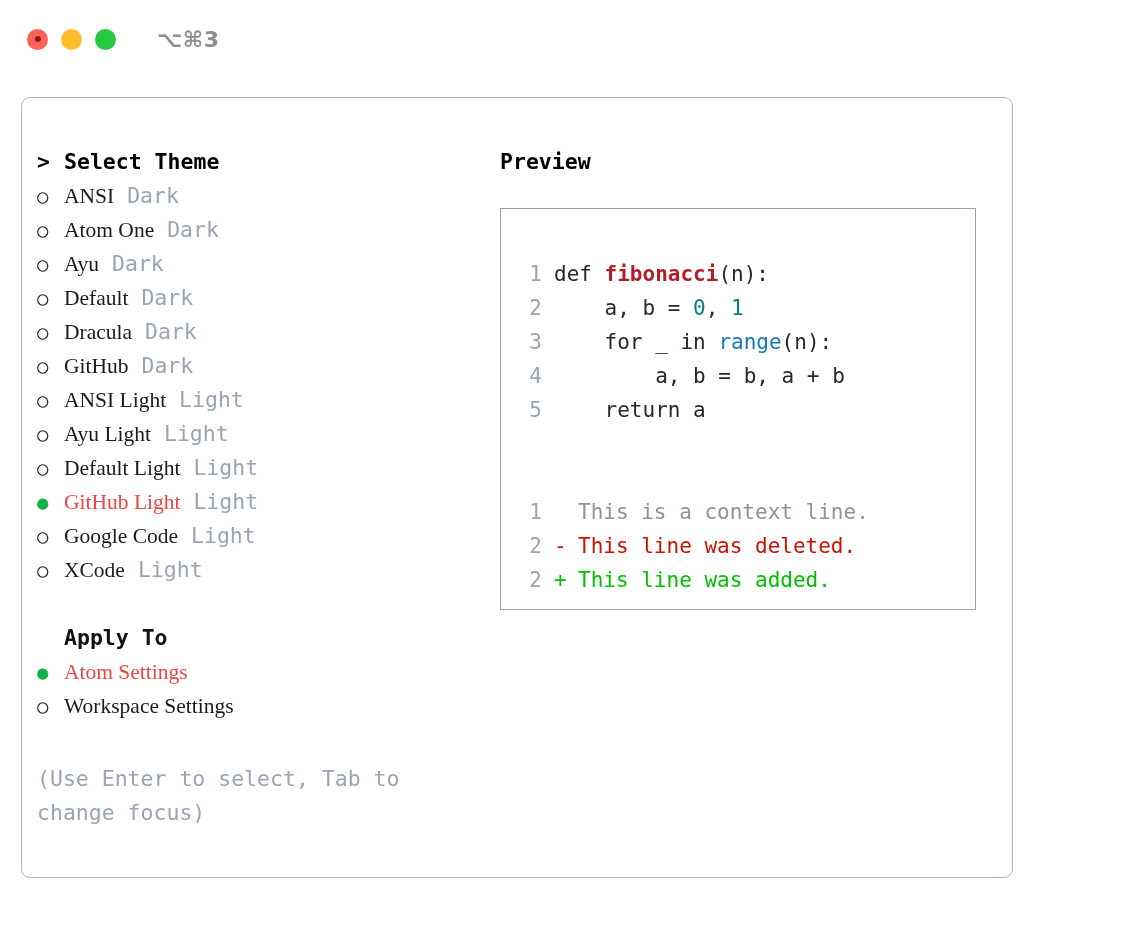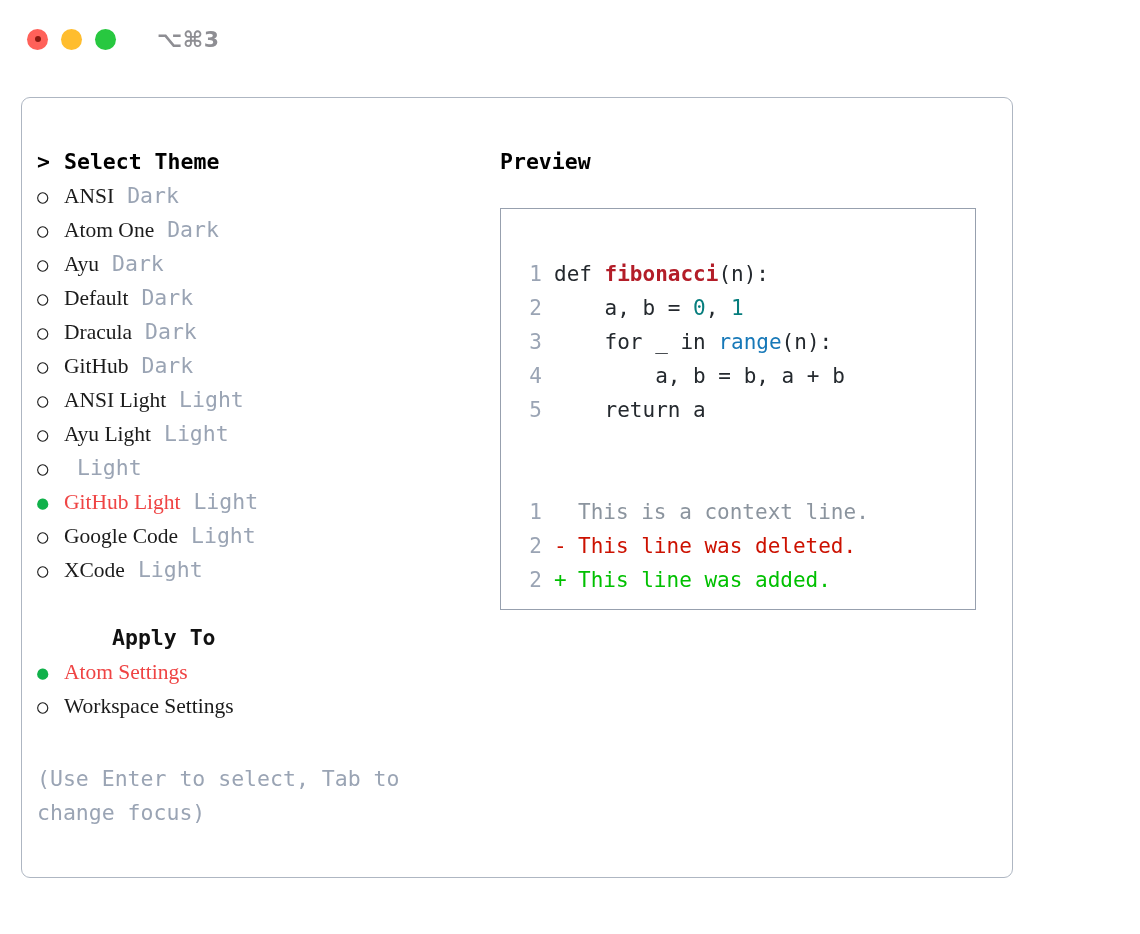--- a/index.html
+++ b/index.html
@@ -123,21 +123,20 @@
   .bullet-empty { color: #1b1b1b; font-size: 19px; }
   .bullet-full  { color: #11b14b; font-size: 19px; }
 
   .label-name { color: #1b1b1b; font-family: Liberation Serif, serif; }
   .label-name.selected { color: #ef4444; }
   .label-suffix { color: #9aa4b4; }
 
   .apply-heading {
     font-weight: 700;
     color: #111111;
-    gap: 48px;
   }
 
   #hint {
     position: absolute;
     left: 15px;
     top: 664px;
     width: 420px;
     font-size: 21.5px;
     line-height: 34px;
     color: #9aa4b4;
@@ -271,20 +270,21 @@
           <span class="label-name">ANSI Light</span>
           <span class="label-suffix">&nbsp;<span>Light</span></span>
         </div>
         <div class="line">
           <span class="prefix bullet-empty">○</span>
           <span class="label-name">Ayu Light</span>
           <span class="label-suffix">&nbsp;<span>Light</span></span>
         </div>
         <div class="line">
           <span class="prefix bullet-empty">○</span>
+          <span class="label-name">Default Light</span>
           <span class="label-suffix">&nbsp;<span>Light</span></span>
         </div>
         <div class="line">
           <span class="prefix bullet-full">●</span>
           <span class="label-name selected">GitHub Light</span>
           <span class="label-suffix">&nbsp;<span>Light</span></span>
         </div>
         <div class="line">
           <span class="prefix bullet-empty">○</span>
           <span class="label-name">Google Code</span>

